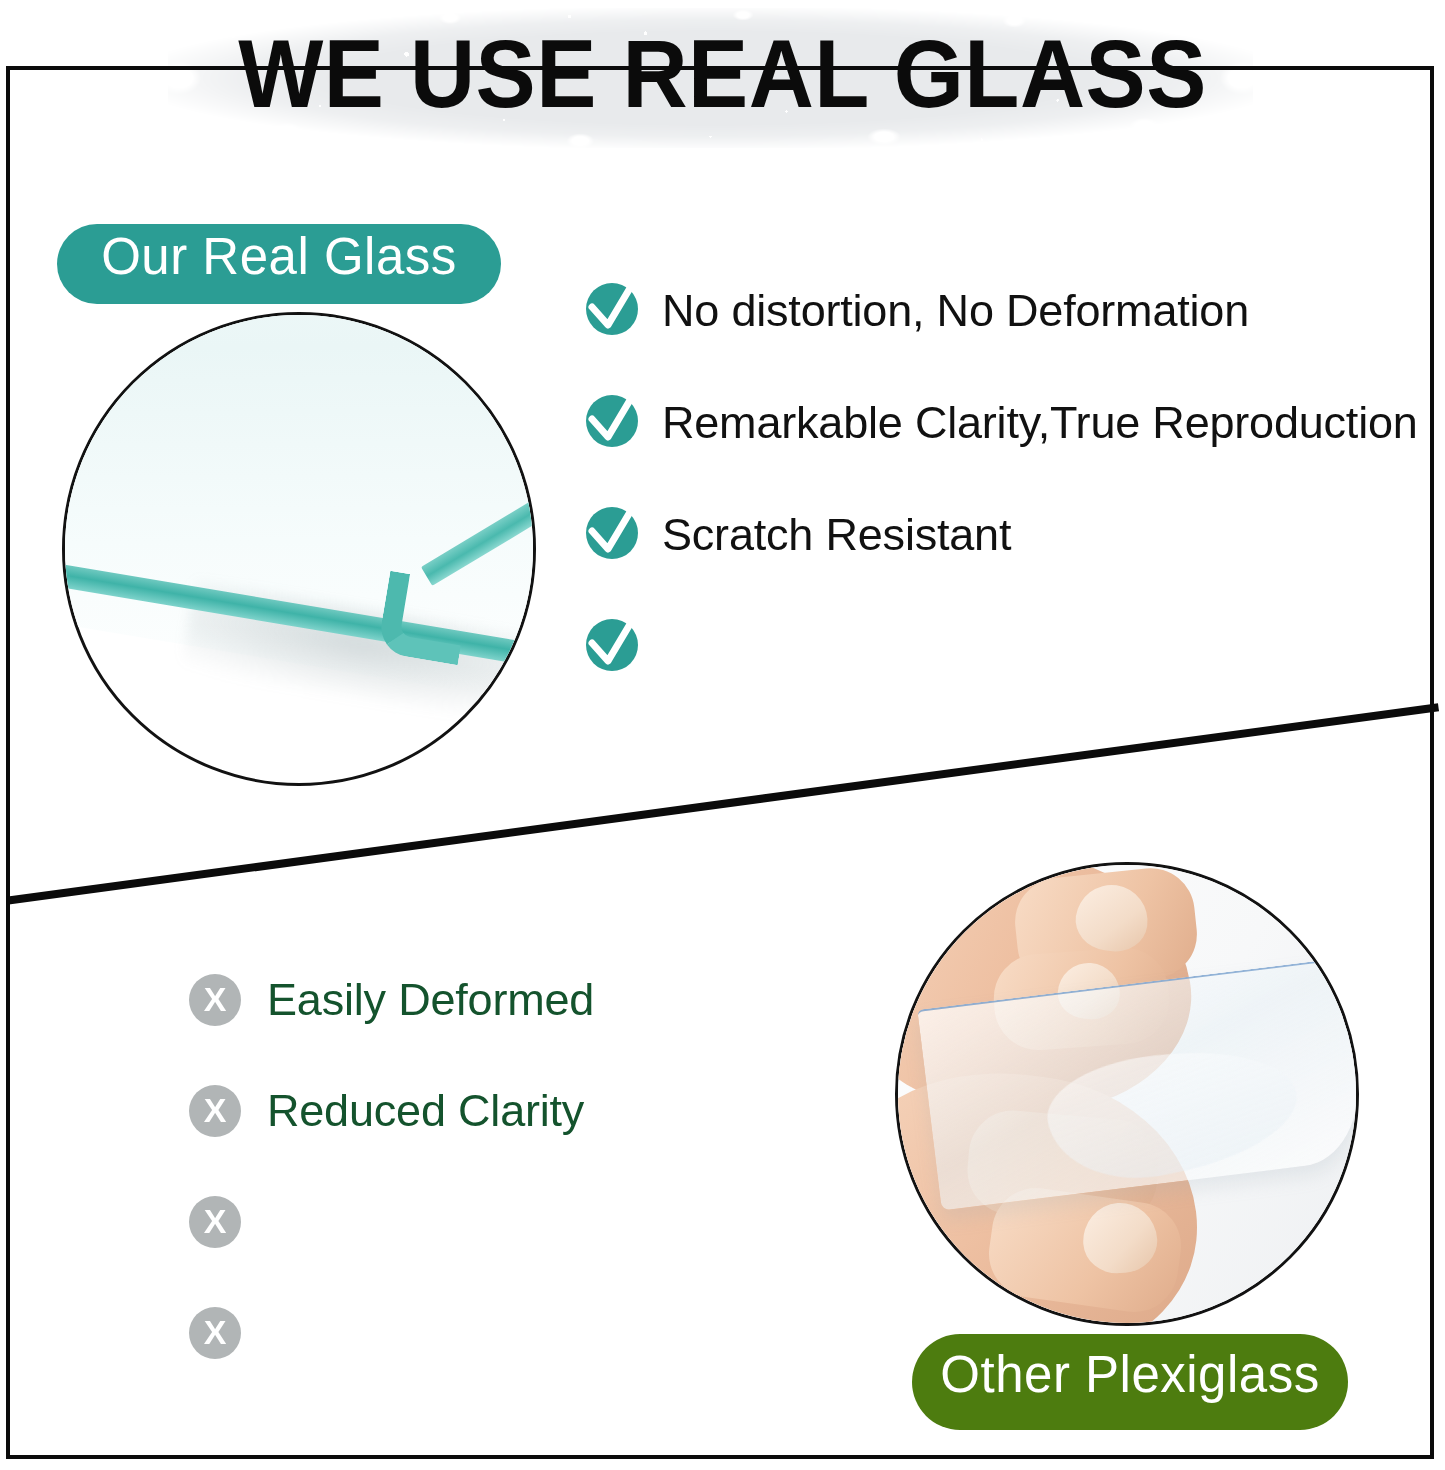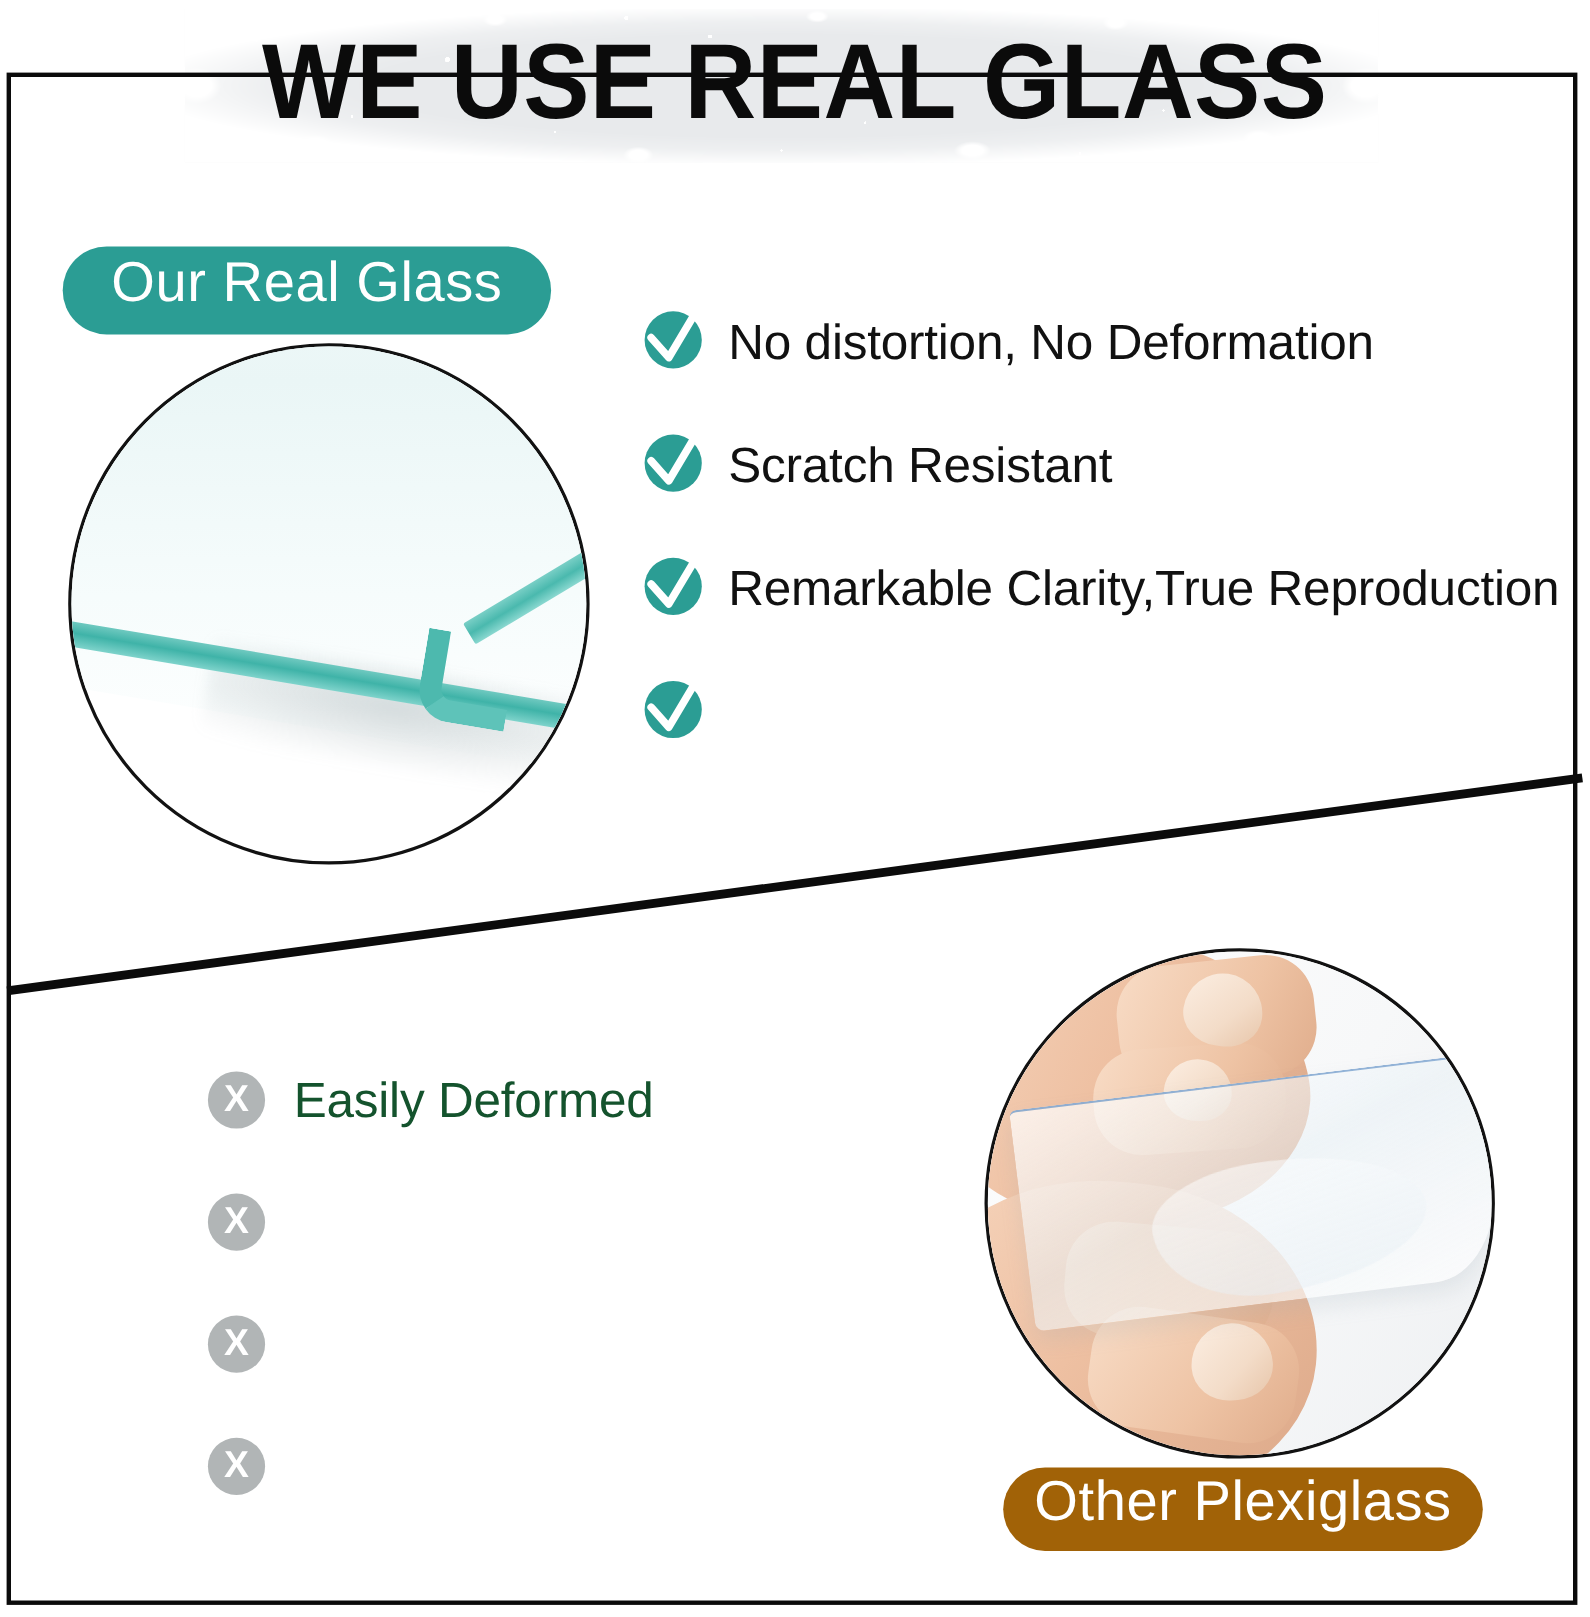--- a/index.html
+++ b/index.html
@@ -124,22 +124,22 @@
     left: 57px;
     top: 224px;
     width: 444px;
     height: 80px;
     background: #2b9d94;
   }
   #badge-other-plexiglass {
     left: 912px;
     top: 1334px;
     width: 436px;
-    height: 76px;
-    background: #a16207;
+    height: 96px;
+    background: #4d7c0f;
   }
 
   
   .photo-circle {
     position: absolute;
     border-radius: 50%;
     border: 3px solid #121212;
     overflow: hidden;
     background: #ffffff;
     box-sizing: border-box;
@@ -392,31 +392,31 @@
     <span class="pro-label">No distortion, No Deformation</span>
   </div>
 
   <div class="pro-item">
     <span class="check-icon">
       <svg width="56" height="56" viewBox="0 0 56 56">
         <circle cx="28" cy="29" r="26" fill="#2b9d94"></circle>
         <path d="M8 27 L24 45 L52 -2" fill="none" stroke="#ffffff" stroke-width="7" stroke-linecap="round" stroke-linejoin="round"></path>
       </svg>
     </span>
-    <span class="pro-label">Scratch Resistant</span>
+    <span class="pro-label">Remarkable Clarity,True Reproduction</span>
   </div>
 
   <div class="pro-item">
     <span class="check-icon">
       <svg width="56" height="56" viewBox="0 0 56 56">
         <circle cx="28" cy="29" r="26" fill="#2b9d94"></circle>
         <path d="M8 27 L24 45 L52 -2" fill="none" stroke="#ffffff" stroke-width="7" stroke-linecap="round" stroke-linejoin="round"></path>
       </svg>
     </span>
-    <span class="pro-label">Remarkable Clarity,True Reproduction</span>
+    <span class="pro-label">Scratch Resistant</span>
   </div>
 
   <div class="pro-item">
     <span class="check-icon">
       <svg width="56" height="56" viewBox="0 0 56 56">
         <circle cx="28" cy="29" r="26" fill="#2b9d94"></circle>
         <path d="M8 27 L24 45 L52 -2" fill="none" stroke="#ffffff" stroke-width="7" stroke-linecap="round" stroke-linejoin="round"></path>
       </svg>
     </span>
   </div>
@@ -425,20 +425,21 @@
 
 <div id="con-list">
 
   <div class="con-item">
     <span class="x-icon">X</span>
     <span class="con-label">Easily Deformed</span>
   </div>
 
   <div class="con-item">
     <span class="x-icon">X</span>
+    <span class="con-label">Reduced Clarity</span>
   </div>
 
   <div class="con-item">
     <span class="x-icon">X</span>
   </div>
 
   <div class="con-item">
     <span class="x-icon">X</span>
   </div>
 

